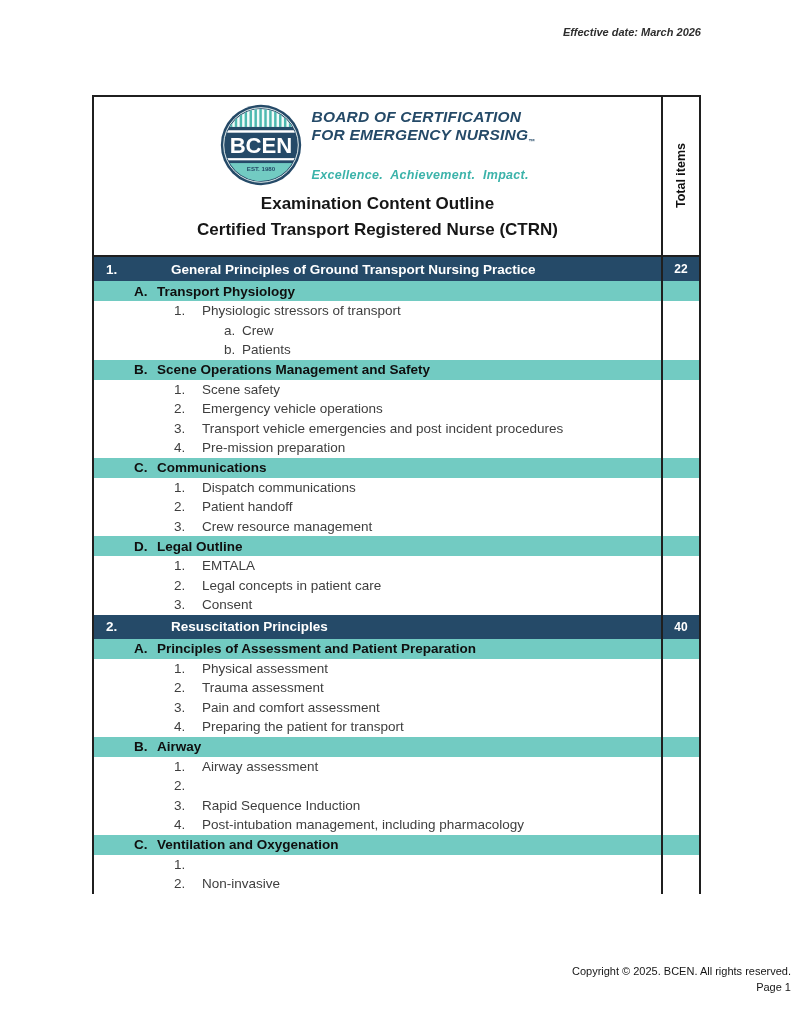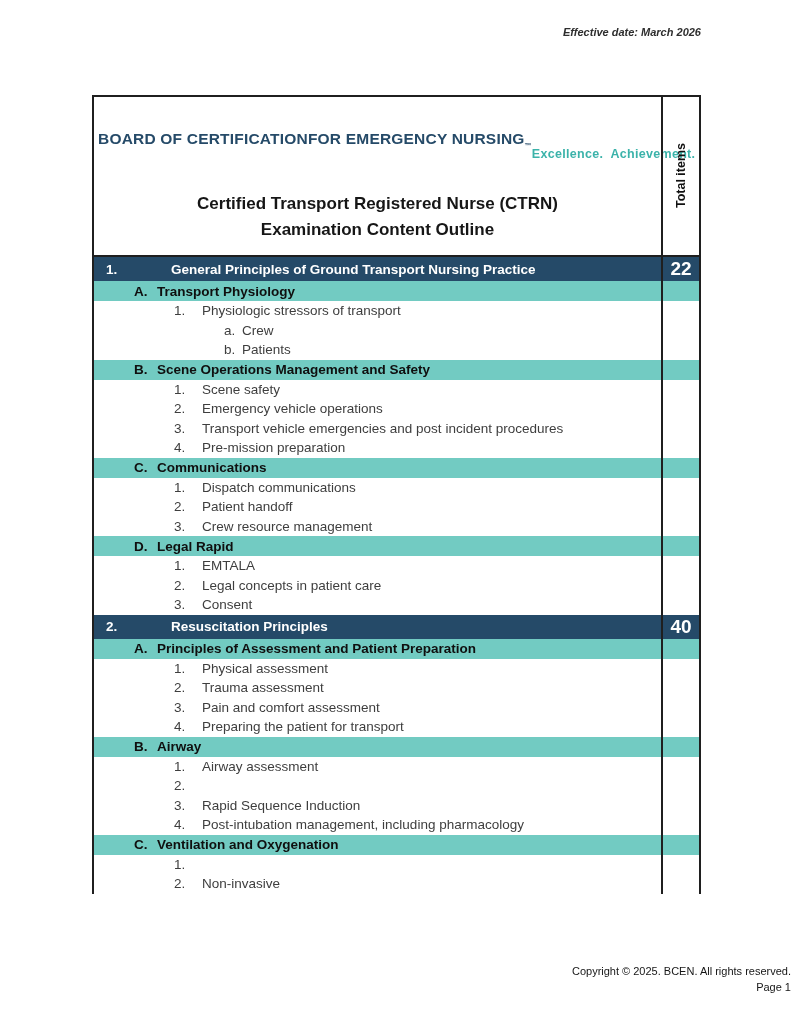--- a/index.html
+++ b/index.html
@@ -37,21 +37,21 @@
     height:160px;border-bottom:2px solid var(--border);
     position:relative;
   }
   .header-main{
     position:absolute;left:0;top:0;width:567px;height:100%;
     display:flex;flex-direction:column;align-items:center;justify-content:flex-start;
     padding-top:7px;
   }
   .brand{display:flex;align-items:center;gap:10px;}
   .brand-badge{width:82px;height:82px;flex:0 0 auto;}
-  .brand-text{display:flex;flex-direction:row;}
+  .brand-text{display:flex;flex-direction:column;font-style:italic;}
   .brand-name{
     color:var(--navy);font-weight:800;font-size:15.5px;line-height:18px;
     letter-spacing:.2px;white-space:nowrap;
   }
   .brand-name .tm{font-size:7px;vertical-align:sub;font-weight:700;}
   .brand-tagline{
     color:var(--logo-teal);font-weight:700;font-size:12.5px;margin-top:17px;
     letter-spacing:.3px;word-spacing:4px;white-space:nowrap;
   }
   .doc-title{
@@ -67,21 +67,21 @@
     font-weight:700;font-size:12.5px;color:#111;white-space:nowrap;
   }
   
   .row{display:flex;align-items:center;width:100%;}
   .row-section{
     background:var(--navy);color:#fff;font-weight:700;font-size:13.5px;
     height:24px;
   }
   .row-section .sec-num{width:17px;margin-left:12px;flex:0 0 auto;}
   .row-section .sec-title{flex:1 1 auto;margin-left:48px;}
-  .row-section .sec-count{width:36px;flex:0 0 auto;text-align:center;font-size:19px;}
+  .row-section .sec-count{width:36px;flex:0 0 auto;text-align:center;font-size:12px;}
   .row-sub{
     background:var(--teal);color:#0f0f0f;font-weight:700;font-size:13.5px;
     height:20px;
   }
   .row-sub .sub-letter{width:23px;margin-left:40px;flex:0 0 auto;}
   .row-sub .sub-title{flex:1 1 auto;}
   .row-item{height:19.5px;color:var(--item-ink);font-size:13.5px;background:#fff;}
   .row-item .item-num{width:28px;margin-left:80px;flex:0 0 auto;}
   .row-item .item-text{flex:1 1 auto;}
   .row-subitem{height:19.5px;color:var(--item-ink);font-size:13.5px;background:#fff;}
@@ -137,22 +137,22 @@
             <text x="50" y="82" text-anchor="middle" font-family="Liberation Sans, DejaVu Sans, sans-serif" font-size="7.5" font-weight="bold" fill="#254a68">EST. 1980</text>
           </g>
         </svg>
         <div class="brand-text">
           <div class="brand-name">BOARD OF CERTIFICATION</div>
           <div class="brand-name"><span>FOR EMERGENCY NURSING</span><span class="tm">™</span></div>
           <div class="brand-tagline">Excellence. Achievement. Impact.</div>
         </div>
       </div>
       <div class="doc-title">
+        <div>Examination Content Outline</div>
         <div>Certified Transport Registered Nurse (CTRN)</div>
-        <div>Examination Content Outline</div>
       </div>
     </div>
     <div class="total-items-head">
       <span>Total items</span>
     </div>
   </div>
 
   <div id="outline-rows">
       <div class="row row-section">
         <div class="sec-num">1.</div>
@@ -206,21 +206,21 @@
       <div class="row row-item">
         <div class="item-num">2.</div>
         <div class="item-text">Patient handoff</div>
       </div>
       <div class="row row-item">
         <div class="item-num">3.</div>
         <div class="item-text">Crew resource management</div>
       </div>
       <div class="row row-sub">
         <div class="sub-letter">D.</div>
-        <div class="sub-title">Legal Rapid</div>
+        <div class="sub-title">Legal Outline</div>
       </div>
       <div class="row row-item">
         <div class="item-num">1.</div>
         <div class="item-text">EMTALA</div>
       </div>
       <div class="row row-item">
         <div class="item-num">2.</div>
         <div class="item-text">Legal concepts in patient care</div>
       </div>
       <div class="row row-item">

